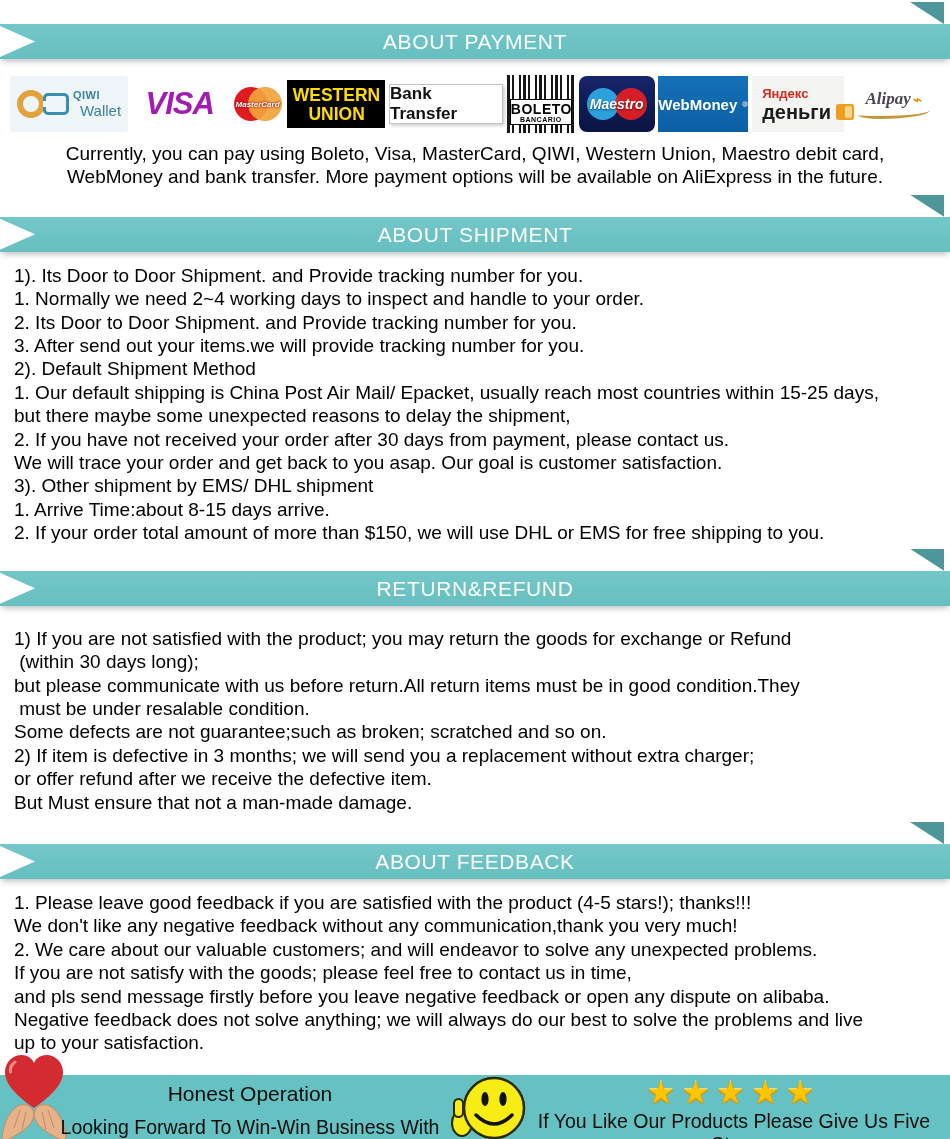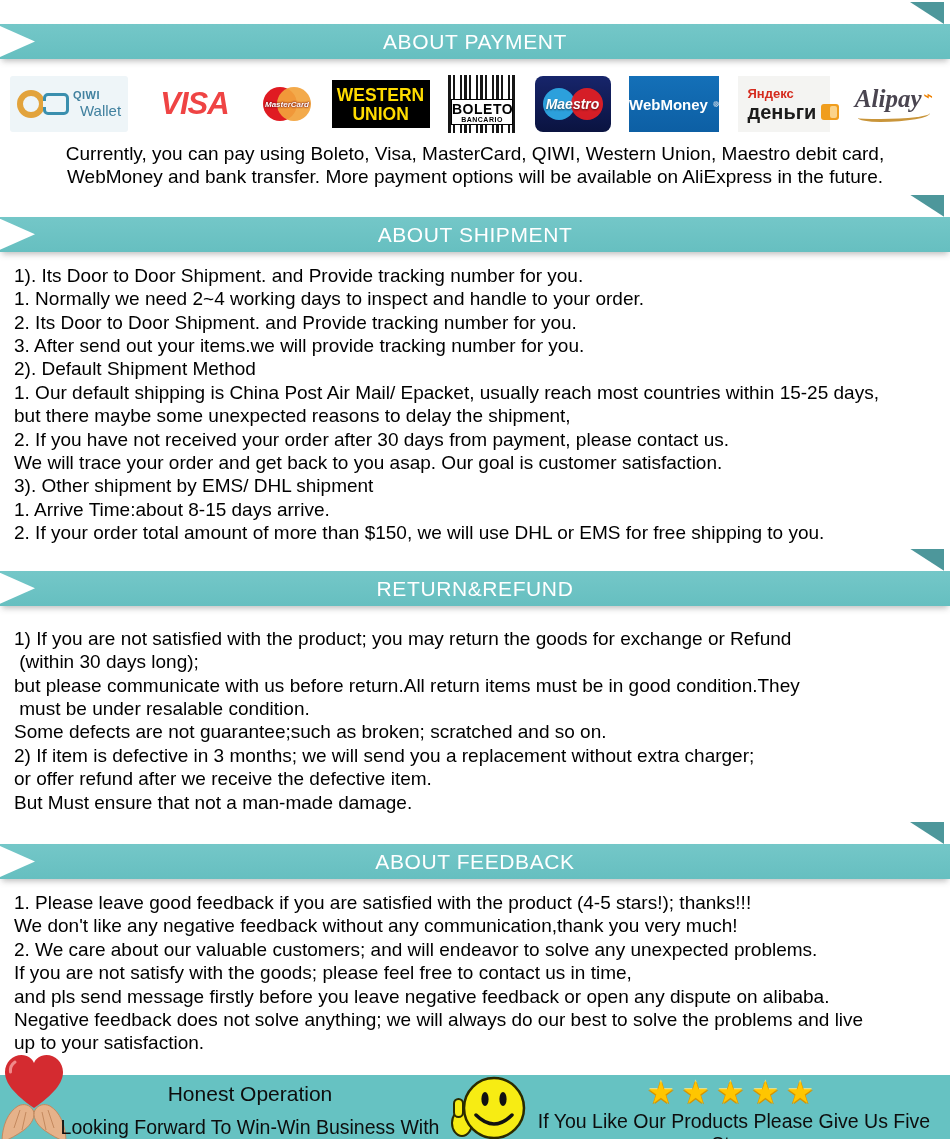--- a/index.html
+++ b/index.html
@@ -37,21 +37,21 @@
   
   .pi-qiwi{width:118px;background:#eef5f8;border-radius:3px;gap:4px;}
   .qiwi-ring{width:28px;height:28px;border:6px solid #e2a33c;border-radius:50%;box-sizing:border-box;flex:none;}
   .qiwi-wallet{width:26px;height:22px;border:3px solid #3a8fae;border-radius:5px;box-sizing:border-box;position:relative;flex:none;margin-left:-6px;}
   .qiwi-wallet::after{content:"";position:absolute;left:-3px;top:5px;width:6px;height:6px;background:#eef5f8;border-radius:0 3px 3px 0;}
   .qiwi-text{color:#41819f;line-height:1;}
   .qiwi-text .l1{font-size:11px;font-weight:bold;letter-spacing:.5px;}
   .qiwi-text .l2{font-size:15px;margin-left:7px;margin-top:2px;}
   
   .pi-visa{width:96px;}
-  .visa-word{font-size:31px;font-weight:bold;font-style:italic;color:#ef4444;letter-spacing:-1px;}
+  .visa-word{font-size:31px;font-weight:bold;font-style:italic;color:#a21caf;letter-spacing:-1px;}
   
   .pi-mc{width:52px;position:relative;}
   .mc-c1,.mc-c2{width:34px;height:34px;border-radius:50%;position:absolute;top:11px;}
   .mc-c1{background:#e01b22;left:2px;}
   .mc-c2{background:#f2a33c;right:2px;opacity:.92;}
   .mc-text{position:relative;font-size:8px;font-style:italic;font-weight:bold;color:#fff;
     text-shadow:0 0 2px #7a1010,0 0 2px #7a1010;z-index:2;}
   
   .pi-wu{width:98px;height:48px;background:#000;flex-direction:column;line-height:1;}
   .wu-l{color:#ffdc00;font-weight:800;font-size:19px;letter-spacing:0;transform:scaleX(.92);}
@@ -81,21 +81,21 @@
     padding-left:10px;box-sizing:border-box;line-height:1;}
   .ym-top{color:#d52b1e;font-size:13px;font-weight:bold;}
   .ym-bottom{display:flex;align-items:center;gap:5px;margin-top:2px;}
   .ym-word{color:#1c1c1c;font-size:20px;font-weight:800;}
   .ym-wallet{width:18px;height:16px;background:#f09d1d;border-radius:3px;position:relative;flex:none;}
   .ym-wallet::after{content:"";position:absolute;right:2px;top:2px;width:7px;height:12px;background:#fbd38a;border-radius:2px;}
   
   .pi-alipay{width:92px;flex-direction:column;line-height:1;}
   .alipay-row{display:flex;align-items:flex-start;}
   .alipay-word{font-family:"Liberation Serif","DejaVu Serif",serif;font-style:italic;font-weight:bold;
-    font-size:25px;color:#4a4550;letter-spacing:0;}
+    font-size:17px;color:#4a4550;letter-spacing:0;}
   .alipay-spark{color:#ef8200;font-size:16px;font-weight:bold;margin-left:2px;margin-top:2px;}
   .alipay-swoosh{width:72px;height:10px;border-bottom:3px solid #c9953a;border-radius:0 0 100% 45%;margin-top:-2px;}
   
   .centered-par{margin-top:9px;text-align:center;font-size:19px;line-height:23.4px;}
   .body-block{font-size:19px;line-height:23.4px;padding-left:14px;white-space:pre-wrap;}
   .body-block .line{min-height:23.4px;}
   .pad-ship{padding-top:12px;padding-bottom:0;}
   .pad-return{padding-top:21px;}
   .pad-feedback{padding-top:12px;}
   .mt-ship{margin-top:28px;}
@@ -138,20 +138,23 @@
     <span class="visa-word">VISA</span>
   </div>
   <div class="pi pi-mc">
     <span class="mc-c1"></span>
     <span class="mc-c2"></span>
     <span class="mc-text">MasterCard</span>
   </div>
   <div class="pi pi-wu">
     <span class="wu-l">WESTERN</span>
     <span class="wu-l">UNION</span>
+  </div>
+  <div class="pi pi-bank">
+    <span class="bank-word">Bank Transfer</span>
   </div>
   <div class="pi pi-boleto">
     <div class="boleto-label">
       <div class="b1">BOLETO</div>
       <div class="b2">BANCARIO</div>
     </div>
   </div>
   <div class="pi pi-maestro">
     <span class="ma-c1"></span>
     <span class="ma-c2"></span>

